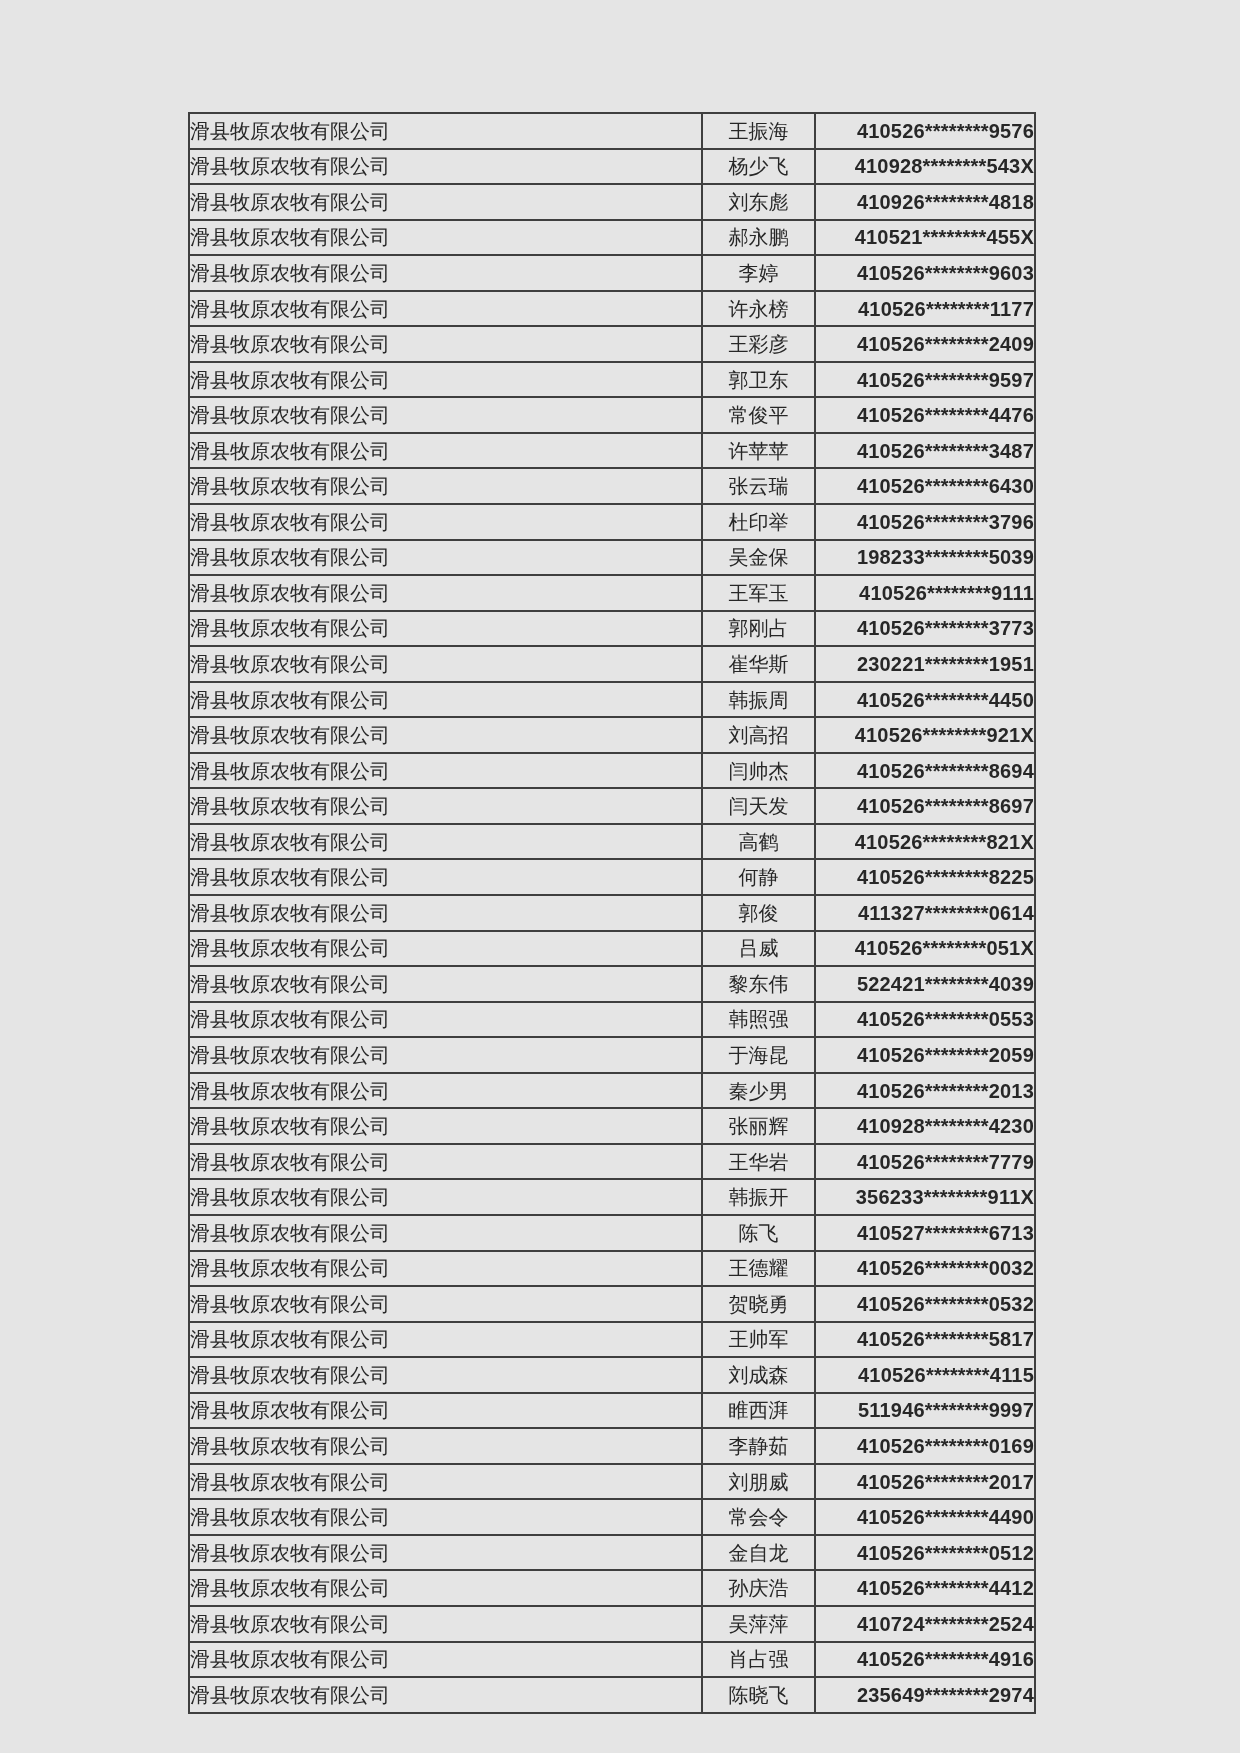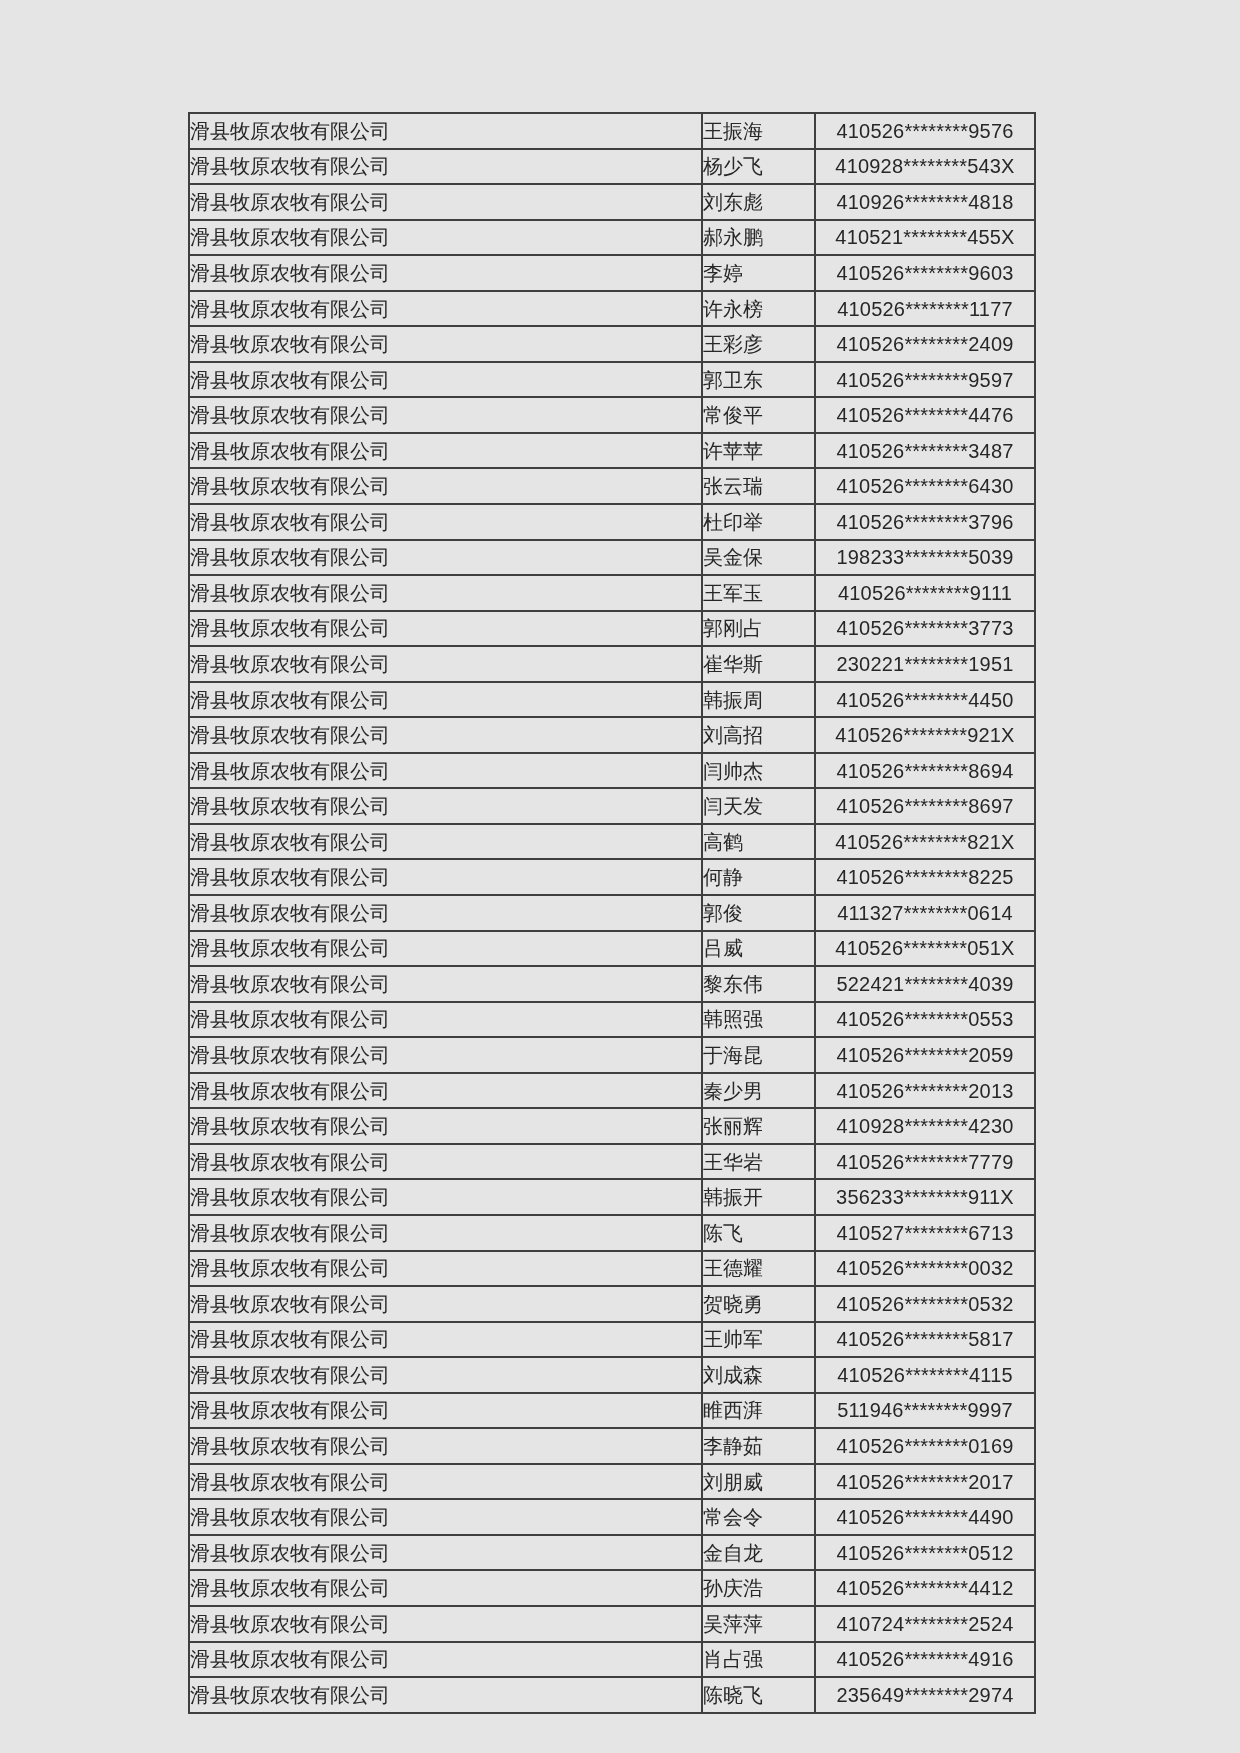--- a/index.html
+++ b/index.html
@@ -34,28 +34,29 @@
     overflow: hidden;
     vertical-align: middle;
   }
   td.company-cell {
     width: 511px;
     text-align: left;
     padding-left: 13px;
   }
   td.name-cell {
     width: 111px;
-    text-align: left;
+    text-align: center;
   }
   td.id-cell {
     width: 218px;
-    text-align: center;
+    text-align: right;
     font-family: "Liberation Sans", "DejaVu Sans", sans-serif;
     font-size: 20px;
     letter-spacing: 0.2px;
+    font-weight: bold;
   }
 </style>
 </head>
 <body>
 
 <div class="page">
   <table class="roster">
     <tbody id="roster-body">
         <tr>
     <td class="company-cell">滑县牧原农牧有限公司</td>

